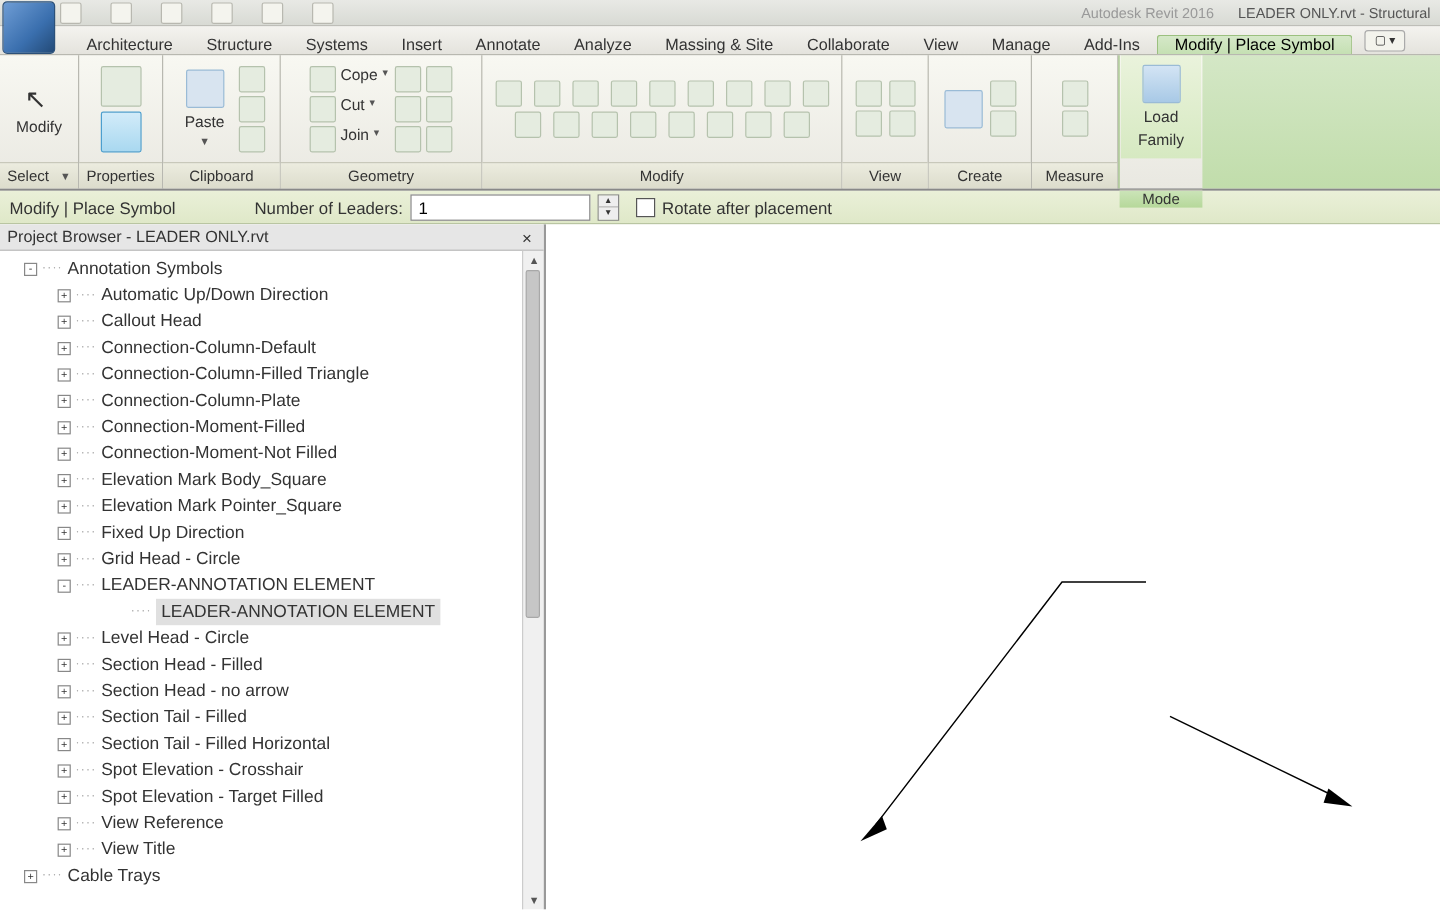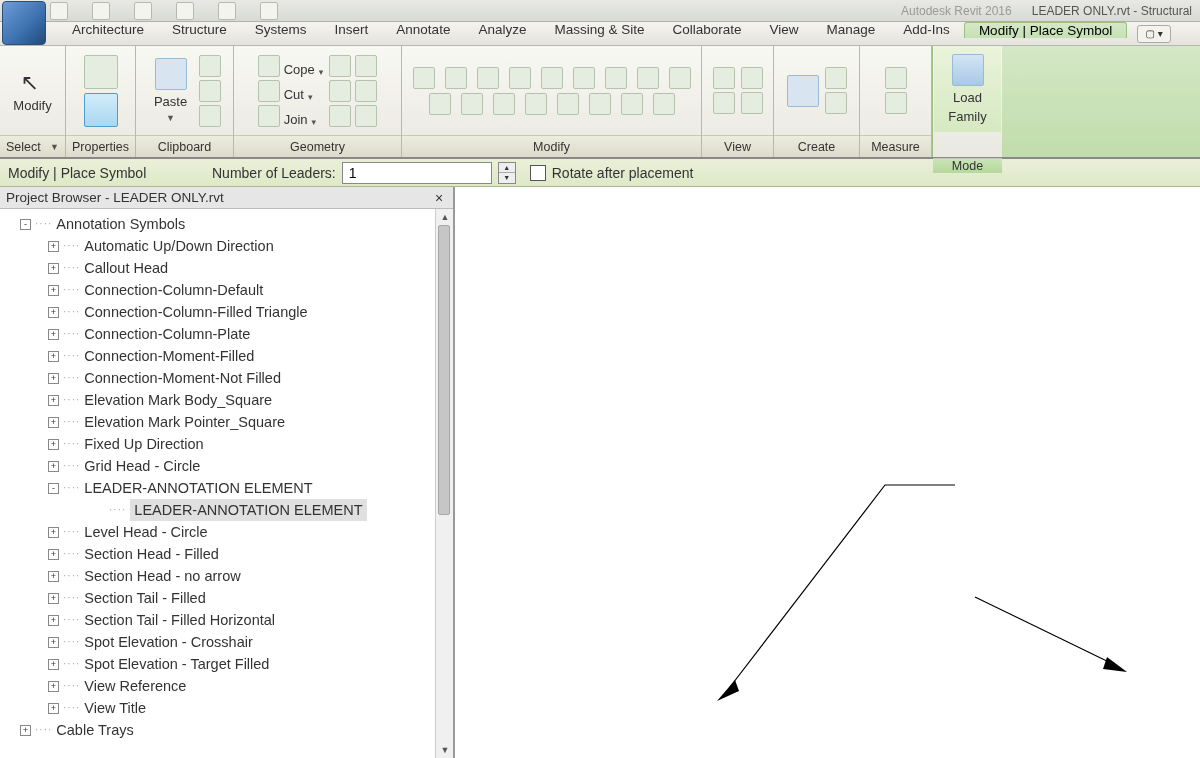--- a/index.html
+++ b/index.html
@@ -5,37 +5,37 @@
   * { box-sizing: border-box; margin: 0; padding: 0; font-family: "Segoe UI", Tahoma, sans-serif; }
   body { width: 1200px; height: 758px; background: #fff; overflow: hidden; font-size: 13px; color: #333; }
 
   
   .qat { height: 22px; background: linear-gradient(#e8e9e5,#d8dad4); border-bottom: 1px solid #b0b0a8; display:flex; align-items:center; padding:0 8px; gap:24px; position:relative;text-align:center; }
   .qat .qicon { width:18px; height:18px; border:1px solid #b8b8b0; background:#f4f4ee; border-radius:2px; }
   .qat .title-right { position:absolute; right:0; top:0; height:22px; display:flex; align-items:center; gap:20px; font-size:12px; color:#555; padding-right:8px; }
   .qat .title-right span:first-child { color:#999; }
 
   
-  .ribbon-tabs { height: 24px; background: linear-gradient(#f4f3ef,#e4e3dd); border-bottom:1px solid #b8b8b0; display:flex; align-items:flex-start; padding-left:58px; position:relative;}
+  .ribbon-tabs { height: 24px; background: linear-gradient(#f4f3ef,#e4e3dd); border-bottom:1px solid #b8b8b0; display:flex; align-items:flex-end; padding-left:58px; position:relative;}
   .ribbon-tabs .tab { padding:0 14px; display:flex; align-items:center; font-size:13.5px; color:#333; cursor:pointer; }
   .ribbon-tabs .tab.active { background:linear-gradient(#d5e8c8,#c5e0b3); border:1px solid #9bc07f; border-bottom:none; border-radius:3px 3px 0 0; color:#000; font-weight:400;}
   .ribbon-tabs .endcap { margin-left:10px; width:34px; border:1px solid #aaa; border-radius:3px; background:#f3f3ec; display:flex; align-items:center; justify-content:center; font-size:10px; height:18px; align-self:center;}
 
   
   .ribbon-body { height: 113px; background: linear-gradient(#f8f8f2,#e9e8e1); border-bottom:2px solid #888; display:flex; }
   .app-corner { width:48px; height:100%; display:flex; align-items:center; justify-content:center; background:transparent;}
   .app-corner .logo { width:44px; height:44px; background:linear-gradient(135deg,#6f9dd5 0%,#3a6fae 60%,#234a77 100%); border-radius:4px; border:1px solid #2b5079; position:relative; margin-top:-60px;}
   .panel { border-right:1px solid #b8b8b0; display:flex; flex-direction:column; align-items:center; }
   .panel .content { flex:1; display:flex; align-items:center; justify-content:center; gap:6px; padding:4px 8px; }
   .panel .label { height:22px; width:100%; background:linear-gradient(#ececdf,#dcdccc); border-top:1px solid #c8c8ba; font-size:12.5px; display:flex; align-items:center; justify-content:center; }
   .big-btn { display:flex; flex-direction:column; align-items:center; gap:4px; padding:4px 6px; font-size:13px; }
   .icon32 { width:32px; height:32px; background:#d8e4f0; border:1px solid #9abbd6; border-radius:2px; }
   .icon24 { width:22px; height:22px; background:#e5ece0; border:1px solid #b5c2ad; border-radius:2px; }
   .panel .sub { display:flex; flex-direction:column; gap:3px; align-items:flex-start;}
-  .sub-row { display:flex; align-items:flex-end; gap:4px; font-size:13px;}
+  .sub-row { display:flex; align-items:flex-start; gap:4px; font-size:13px;}
   .arrowcap { font-size:9px; color:#555;}
 
   .sel-panel { width:66px; }
   .sel-panel .big-btn { padding-top:6px;}
   .sel-panel .big-btn .curs { width:24px; height:24px; border:none; background:none; font-size:22px; }
   .sel-panel .label { justify-content:space-between; padding:0 6px;}
 
   .props-panel { width:70px; }
   .props-panel .props-icons { display:flex; flex-direction:column; gap:4px;}
   .props-panel .props-icons .pi { width:34px; height:34px; }

